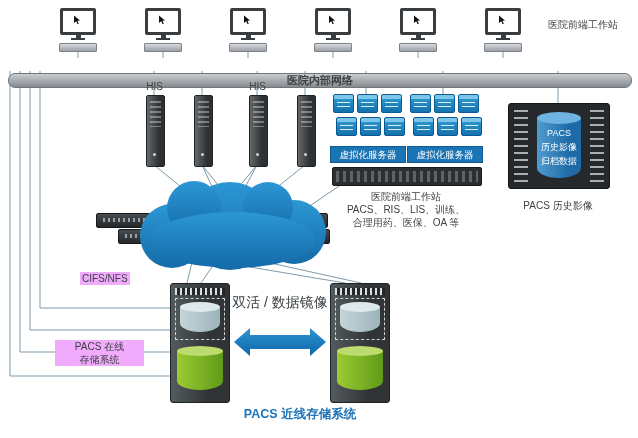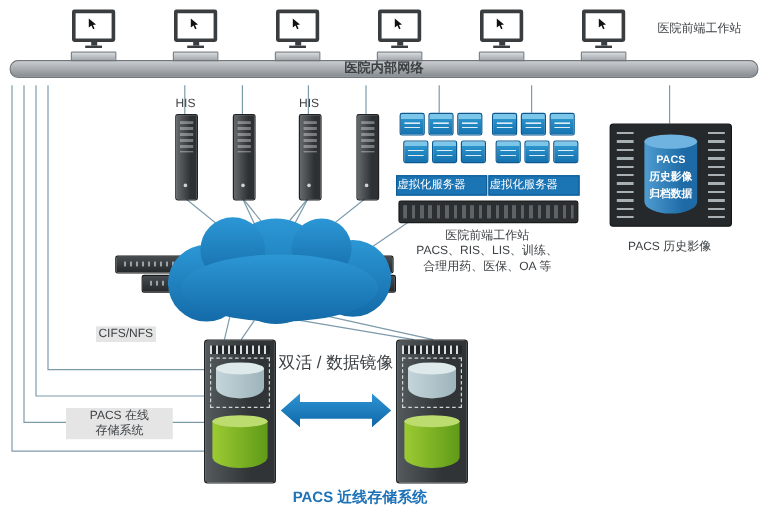--- a/index.html
+++ b/index.html
@@ -21,74 +21,74 @@
   .ws{position:absolute;top:8px;width:38px;height:44px;z-index:4;}
   .monitor{width:30px;height:21px;margin:0 auto;background:#fff;border:3px solid #3a3d3f;border-radius:2px;position:relative;}
   .monitor svg{position:absolute;left:8px;top:3px;}
   .stand{width:5px;height:3px;background:#3a3d3f;margin:0 auto;}
   .standbase{width:14px;height:2px;background:#3a3d3f;margin:0 auto;}
   .keyboard{width:36px;height:7px;margin:3px auto 0;border:1px solid #7c8287;border-radius:1px;
     background:linear-gradient(180deg,#d7dadd,#9aa0a5),repeating-linear-gradient(90deg,rgba(255,255,255,.5) 0 2px,transparent 2px 4px);
     background-blend-mode:normal;}
 
   
-  .netbar{position:absolute;left:8px;top:50px;width:622px;height:13px;border-radius:7px;
+  .netbar{position:absolute;left:8px;top:73px;width:622px;height:13px;border-radius:7px;
     background:linear-gradient(180deg,#c9cdd0,#868b90);border:1px solid #71767b;z-index:4;}
   .netbar .t{position:absolute;left:0;right:0;top:0;text-align:center;font-size:11px;font-weight:bold;color:#3c4043;line-height:13px;}
 
   
   .tower{position:absolute;width:17px;height:70px;top:95px;border-radius:2px;
     background:linear-gradient(90deg,#64696c,#2e3133 70%);border:1px solid #202325;z-index:4;}
   .tower::before{content:"";position:absolute;top:5px;left:3px;right:3px;height:26px;
     background:repeating-linear-gradient(180deg,rgba(255,255,255,.35) 0 2px,transparent 2px 5px);}
   .tower::after{content:"";position:absolute;bottom:10px;left:6px;width:3px;height:3px;border-radius:50%;background:#cfd3d6;}
 
   
   .cube{position:absolute;width:19px;height:17px;border:1px solid #0d5a92;border-radius:2px;
     background:linear-gradient(180deg,#7cc6ea 0 4px,#2b93cc 4px,#1472ae 100%);z-index:4;}
   .cube::after{content:"";position:absolute;left:3px;right:3px;top:7px;height:8px;
     background:repeating-linear-gradient(180deg,rgba(255,255,255,.85) 0 1px,transparent 1px 4px);}
   .banner{position:absolute;height:15px;background:#1b74b4;border:1px solid #0e5c94;color:#fff;
-    font-size:9.5px;line-height:15px;z-index:4;}
+    font-size:9.5px;line-height:15px;text-align:center;z-index:4;}
   .vrack{position:absolute;left:332px;top:167px;width:148px;height:17px;background:#2c2f31;
     border:1px solid #17191b;border-radius:2px;z-index:4;}
   .vrack::after{content:"";position:absolute;inset:3px;background:repeating-linear-gradient(90deg,#5d6periodic366 0 3px,transparent 3px 7px);
     background:repeating-linear-gradient(90deg,#5d6366 0 3px,transparent 3px 7px);}
 
   
   .nlarray{position:absolute;left:508px;top:103px;width:100px;height:84px;background:#26292b;
     border:1px solid #141618;border-radius:3px;z-index:4;}
   .nlarray::before,.nlarray::after{content:"";position:absolute;top:6px;bottom:6px;width:14px;
     background:repeating-linear-gradient(180deg,#a7b0b5 0 2px,transparent 2px 7px);}
   .nlarray::before{left:5px;}
   .nlarray::after{right:5px;}
   .bluecyl{position:absolute;left:28px;top:8px;width:44px;height:66px;}
   .bluecyl .body{position:absolute;left:0;right:0;top:6px;bottom:0;
     background:linear-gradient(90deg,#4e9cd0,#1d6aa6 75%);border-radius:0 0 50% 50%/0 0 10px 10px;}
   .bluecyl .cap{position:absolute;left:0;right:0;top:0;height:12px;border-radius:50%;background:#6fb3e0;}
-  .disk-labels{position:absolute;left:0;right:0;top:14px;text-align:center;color:#fff;font-size:9px;font-weight:bold;line-height:14px;}
+  .disk-labels{position:absolute;left:0;right:0;top:14px;text-align:center;color:#fff;font-size:9px;font-weight:normal;line-height:14px;}
 
   
   .bserver{position:absolute;top:283px;width:58px;height:118px;border:1px solid #1f2224;border-radius:3px;
     background:linear-gradient(90deg,#545a5d,#303436 65%);z-index:4;}
   .ledstrip{position:absolute;top:4px;left:4px;right:4px;height:7px;
     background:repeating-linear-gradient(90deg,#dadde0 0 2px,#23262a 2px 5px);}
   .dashzone{position:absolute;top:14px;left:4px;right:4px;height:40px;border:1px dashed #cfd6da;}
   .cyl{position:absolute;}
   .cyl .body{position:absolute;left:0;right:0;top:5px;bottom:0;border-radius:0 0 50% 50%/0 0 9px 9px;}
   .cyl .cap{position:absolute;left:0;right:0;top:0;height:10px;border-radius:50%;}
   .cyl.teal .body{background:linear-gradient(90deg,#c4d5da,#9db4bb);}
   .cyl.teal .cap{background:#dde9eb;}
   .cyl.green .body{background:linear-gradient(90deg,#9ccb33,#5f9a18);}
   .cyl.green .cap{background:#bcdc70;}
 
   #mirror{position:absolute;left:232px;top:322px;z-index:4;}
   .title{position:absolute;left:140px;width:320px;top:406px;text-align:center;
     color:#1e73b8;font-weight:bold;font-size:12.5px;z-index:4;}
-  .whitebg{background:#e5e5e5;padding:0 2px;}
+  .whitebg{background:#f0abfc;padding:0 2px;}
 </style>
 </head>
 <body>
 
 <div id="canvas">
 
   <svg id="lines" width="638" height="438">
     <g stroke="#7d9aab" stroke-width="1" fill="none">
 
       <path d="M78,48 V58"></path>

